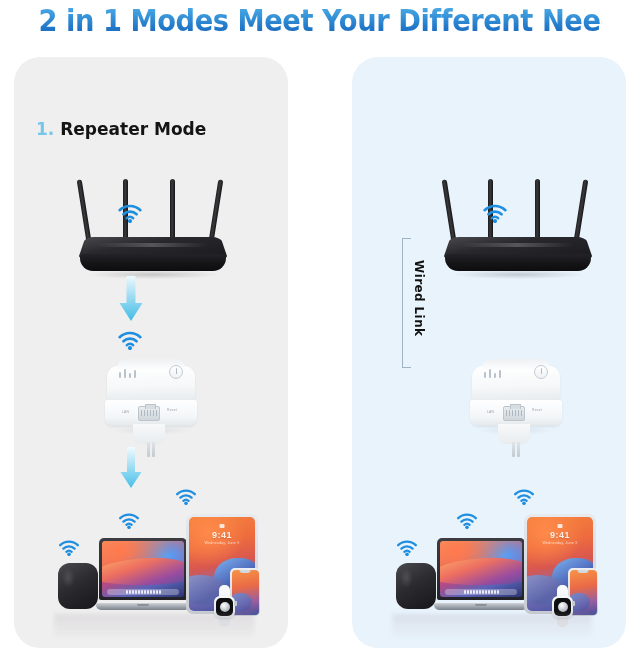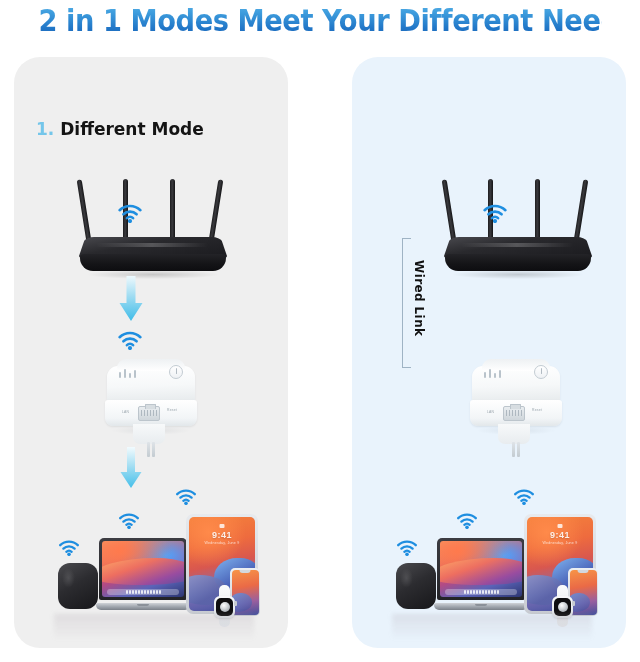--- a/index.html
+++ b/index.html
@@ -317,21 +317,21 @@
 <body>
 
 <div class="stage">
 
   <div class="title">2 in 1 Modes  Meet Your Different Needs</div>
 
   <div class="panel panel-left"></div>
 
   <div class="mode-heading mh-left">
     <span class="num light">1.</span>
-    <span>Different Mode</span>
+    <span>Repeater Mode</span>
   </div>
 
   <div class="router" style="left:78px; top:168px;">
     <span class="ant a1"></span>
     <span class="ant a2"></span>
     <span class="ant a3"></span>
     <span class="ant a4"></span>
     <span class="body-top"></span>
     <span class="gloss"></span>
     <span class="body-front"></span>

